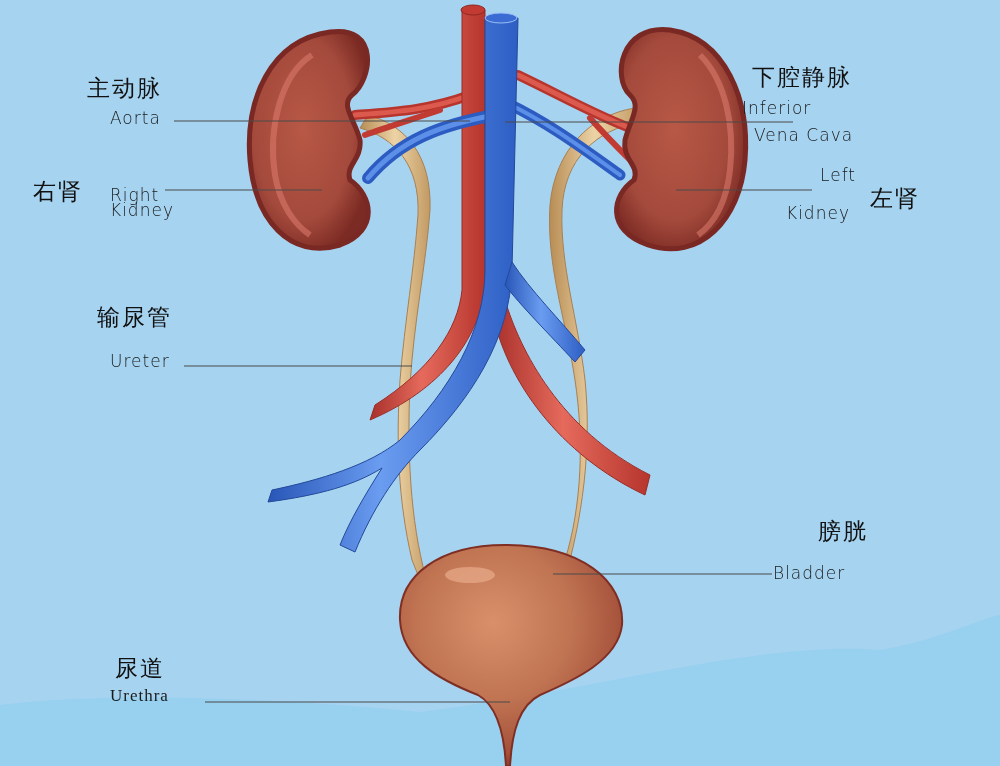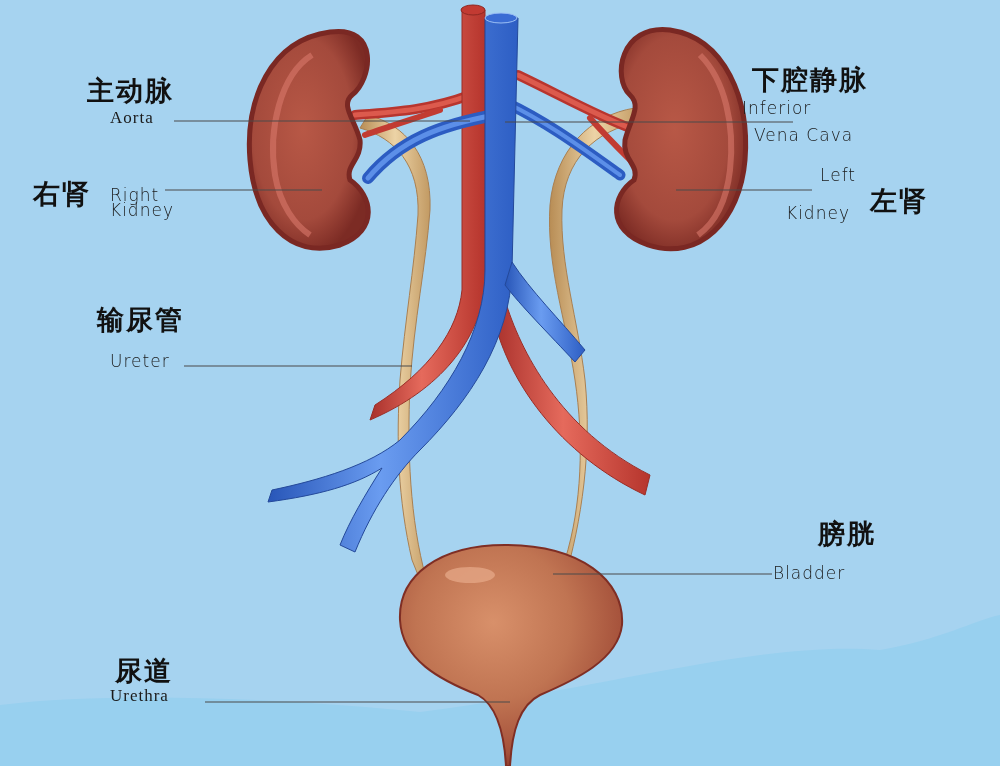--- a/index.html
+++ b/index.html
@@ -1,19 +1,19 @@
 <!DOCTYPE html>
 <html><head>
 <meta charset="utf-8">
 <style>
   html, body { margin: 0; padding: 0; }
   body { width: 1000px; height: 766px; overflow: hidden; background: #a6d3f0; position: relative; font-family: "DejaVu Sans", sans-serif; }
   #stage { position: absolute; left: 0; top: 0; width: 1000px; height: 766px; }
   .lbl { position: absolute; color: #111; white-space: nowrap; }
-  .zh { font-family: "DejaVu Sans", sans-serif; font-size: 27px; letter-spacing: 2px; font-weight: 700; }
+  .zh { font-family: "DejaVu Sans", sans-serif; font-size: 23px; letter-spacing: 2px; font-weight: 400; }
   .en { font-family: "DejaVu Sans", sans-serif; font-size: 17px; font-weight: 300; letter-spacing: 1px; color: #1a1a1a; line-height: 22px; }
 </style>
 </head>
 <body style="background: rgb(166, 211, 240);">
 
 <svg id="stage" width="1000" height="766" viewBox="0 0 1000 766" xmlns="http://www.w3.org/2000/svg">
   <defs>
     <linearGradient id="gAorta" x1="0" x2="1" y1="0" y2="0">
       <stop offset="0" stop-color="#a8302b"></stop>
         <stop offset="0.45" stop-color="#e56a5c"></stop>
@@ -90,21 +90,21 @@
     <line x1="165" y1="190" x2="322" y2="190"></line>
     <line x1="505" y1="122" x2="793" y2="122"></line>
     <line x1="676" y1="190" x2="812" y2="190"></line>
     <line x1="184" y1="366" x2="412" y2="366"></line>
     <line x1="553" y1="574" x2="772" y2="574"></line>
     <line x1="205" y1="702" x2="510" y2="702"></line>
   </g>
 </svg>
 
 <div class="lbl zh" style="left:87px;top:73px;">主动脉</div>
-<div class="lbl en" style="left:110px;top:107px;font-family:Liberation Serif, serif;">Aorta</div>
+<div class="lbl en" style="left:110px;top:107px;">Aorta</div>
 
 <div class="lbl zh" style="left:33px;top:176px;">右肾</div>
 <div class="lbl en" style="left:110px;top:184px;">Right</div>
 <div class="lbl en" style="left:110px;top:199px;">Kidney</div>
 
 <div class="lbl zh" style="left:752px;top:62px;">下腔静脉</div>
 <div class="lbl en" style="left:742px;top:97px;">Inferior</div>
 <div class="lbl en" style="left:754px;top:124px;">Vena Cava</div>
 
 <div class="lbl en" style="left:820px;top:164px;">Left</div>

